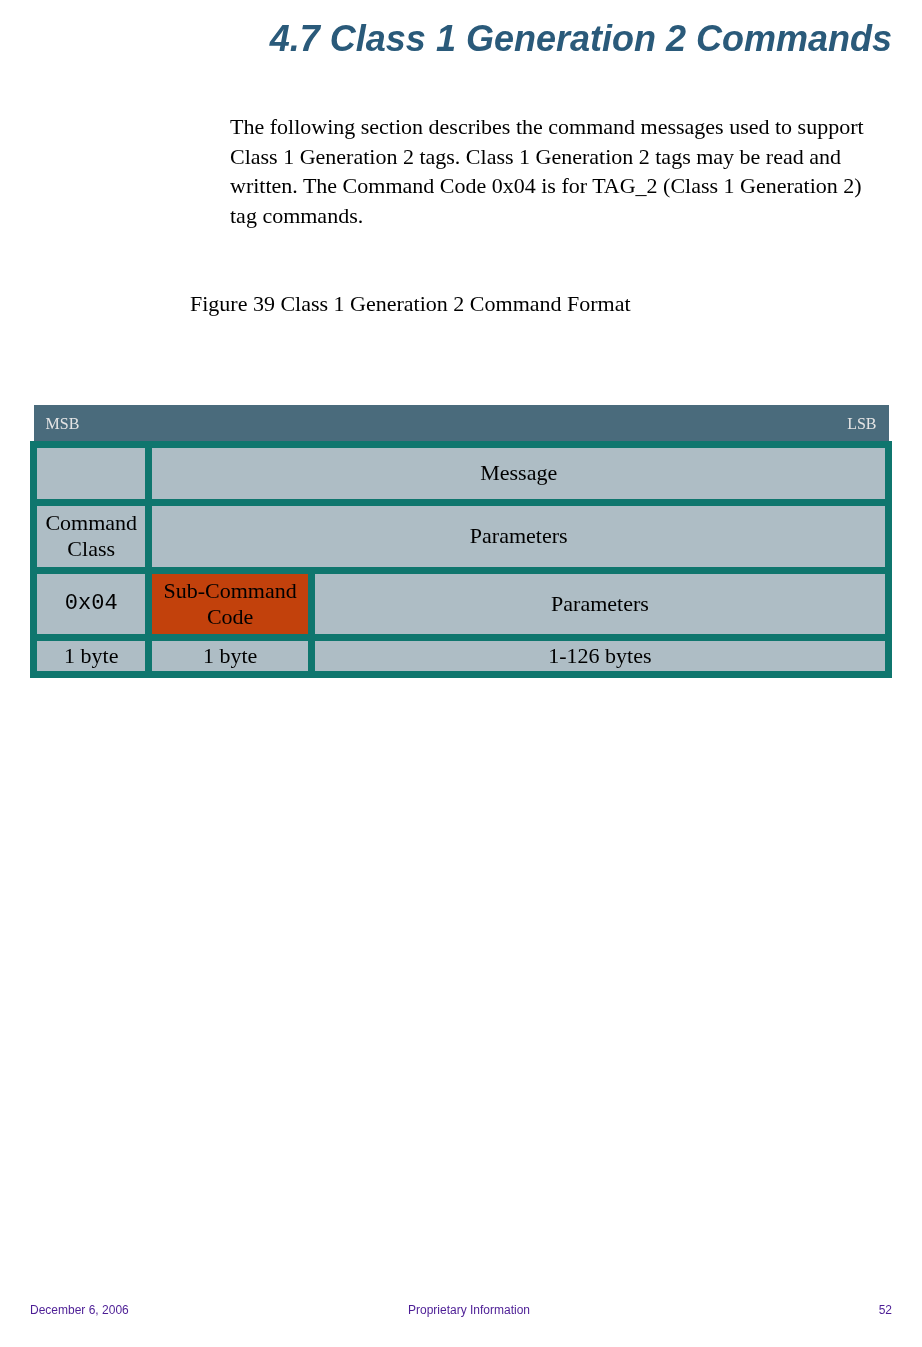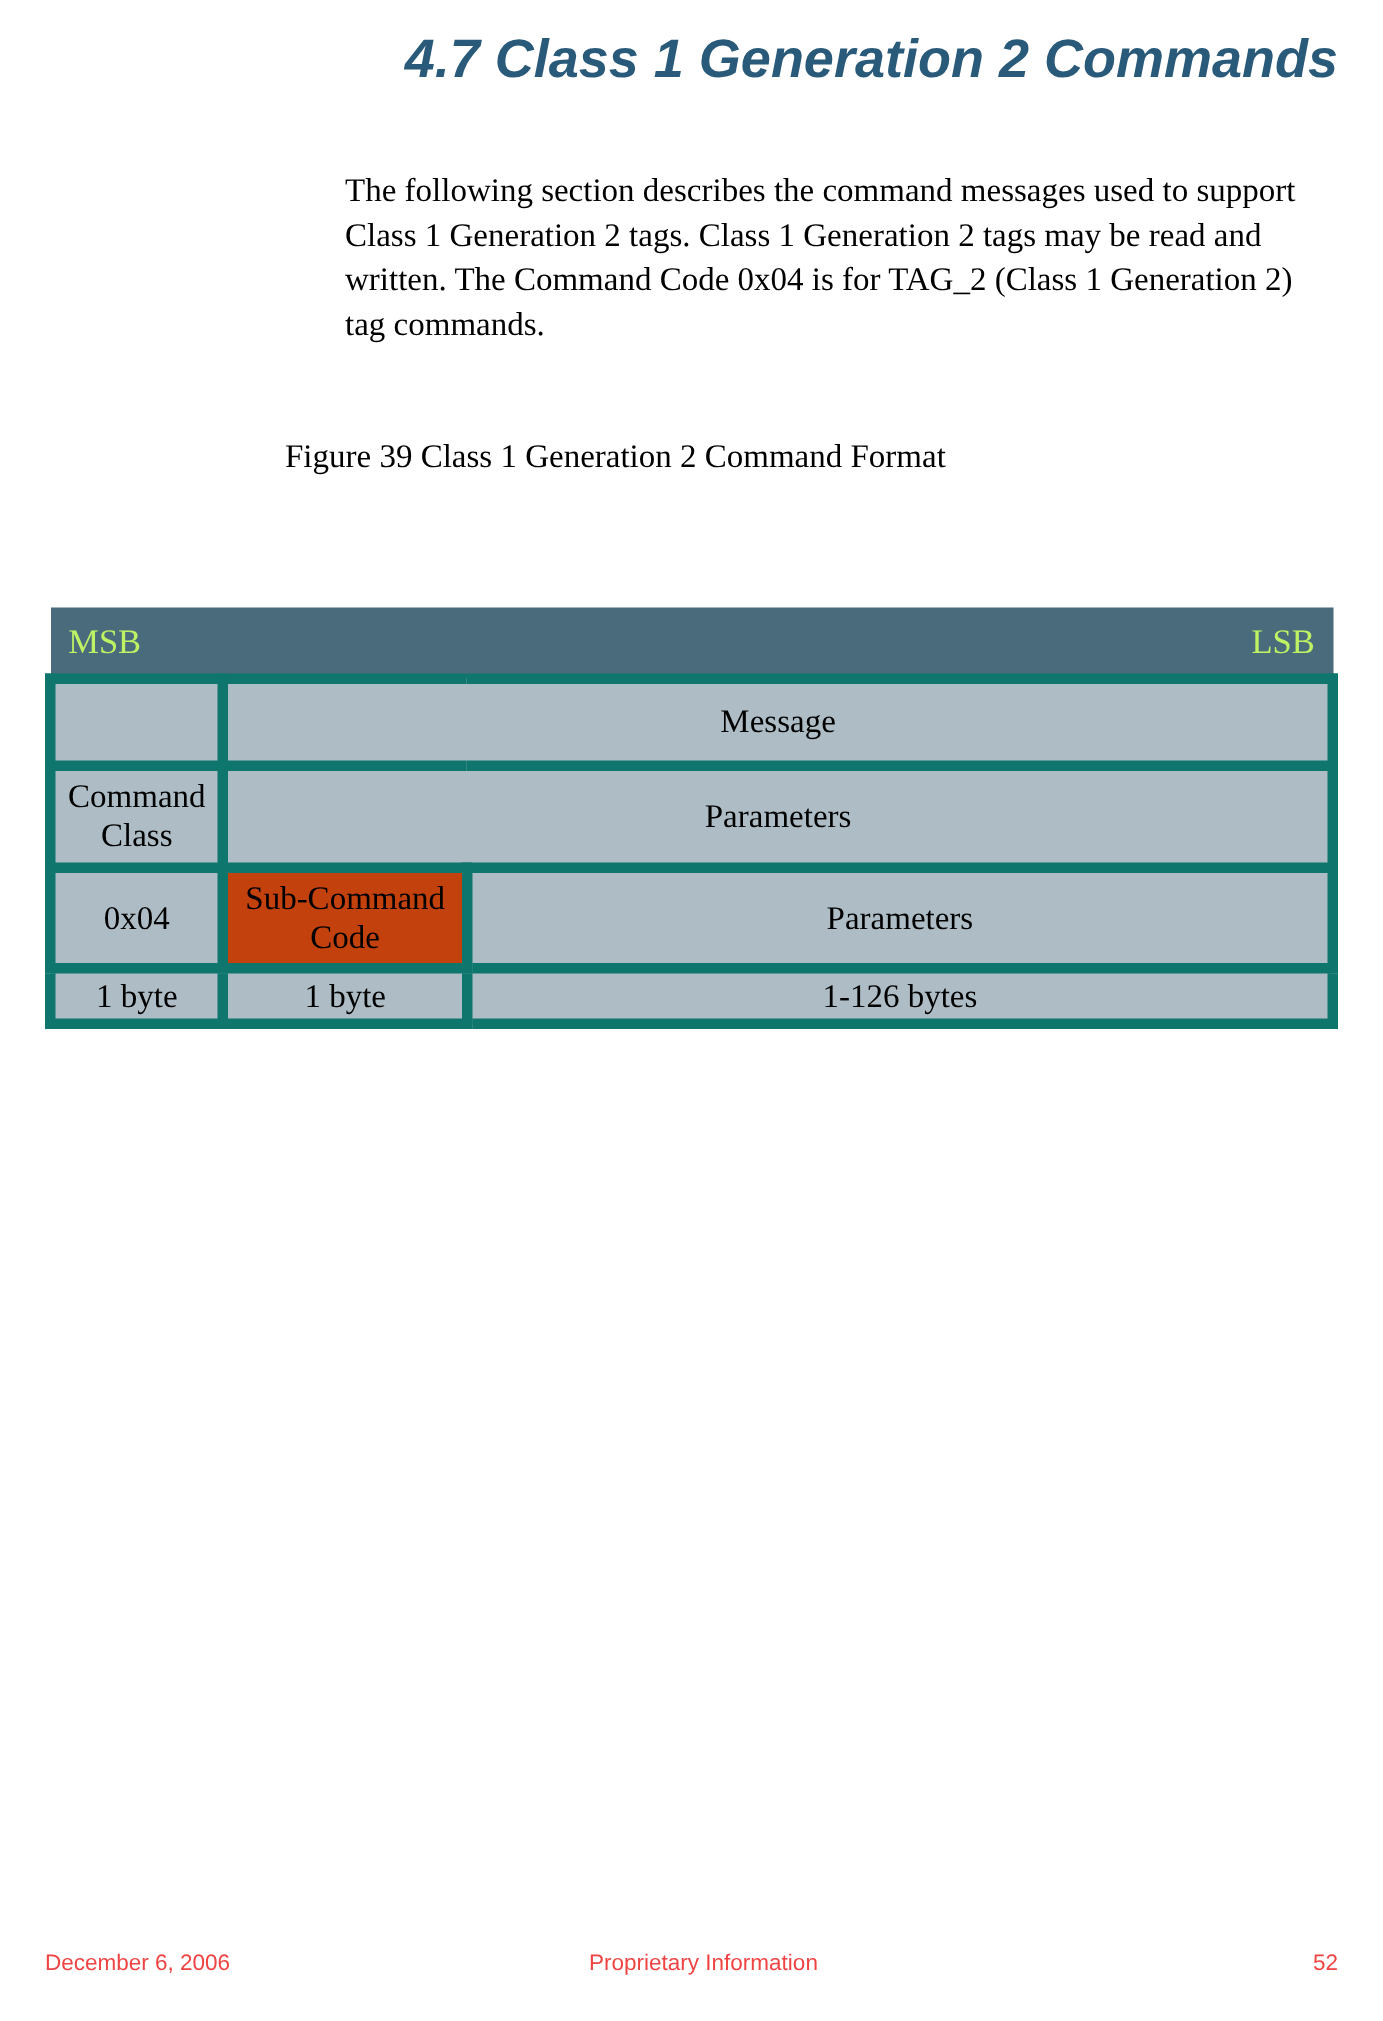--- a/index.html
+++ b/index.html
@@ -44,24 +44,24 @@
       font-size: 22px;
       color: #000;
     }
     .cmd-table td {
       border: 7px solid #0f766e;
       text-align: center;
       vertical-align: middle;
     }
     .header-row td {
       background: #4a6b7c;
-      color: #bef264;
+      color: #e5e5e5;
       padding: 10px 12px 8px 12px;
       border: 1px solid #4a6b7c;
-      font-size: 23px;
+      font-size: 16px;
     }
     .msb-cell {
       text-align: left !important;
     }
     .lsb-cell {
       text-align: right !important;
     }
     .msg-row td.empty {
       background: #aebdc5;
       width: 13.5%;
@@ -77,42 +77,43 @@
       padding: 4px 6px;
       line-height: 1.2;
     }
     .cmd-row td.params {
       background: #aebdc5;
     }
     .detail-row td.x04 {
       background: #aebdc5;
       width: 13.5%;
       padding: 14px 4px;
+      font-family: Liberation Mono, monospace;
     }
     .detail-row td.subcmd {
       background: #c2410c;
       width: 19%;
       padding: 4px 6px;
       line-height: 1.2;
     }
     .detail-row td.params2 {
       background: #aebdc5;
     }
     .size-row td {
       background: #aebdc5;
       padding: 2px 4px;
     }
     .footer {
       position: absolute;
       bottom: 30px;
       left: 30px;
       right: 30px;
       font-family: Arial, Helvetica, sans-serif;
-      font-size: 15px;
-      color: #ef4444;
+      font-size: 12px;
+      color: #4c1d95;
     }
     .footer-row {
       display: flex;
       justify-content: space-between;
     }
     .footer-center {
       position: absolute;
       left: 16px;
       right: 0;
       text-align: center;

